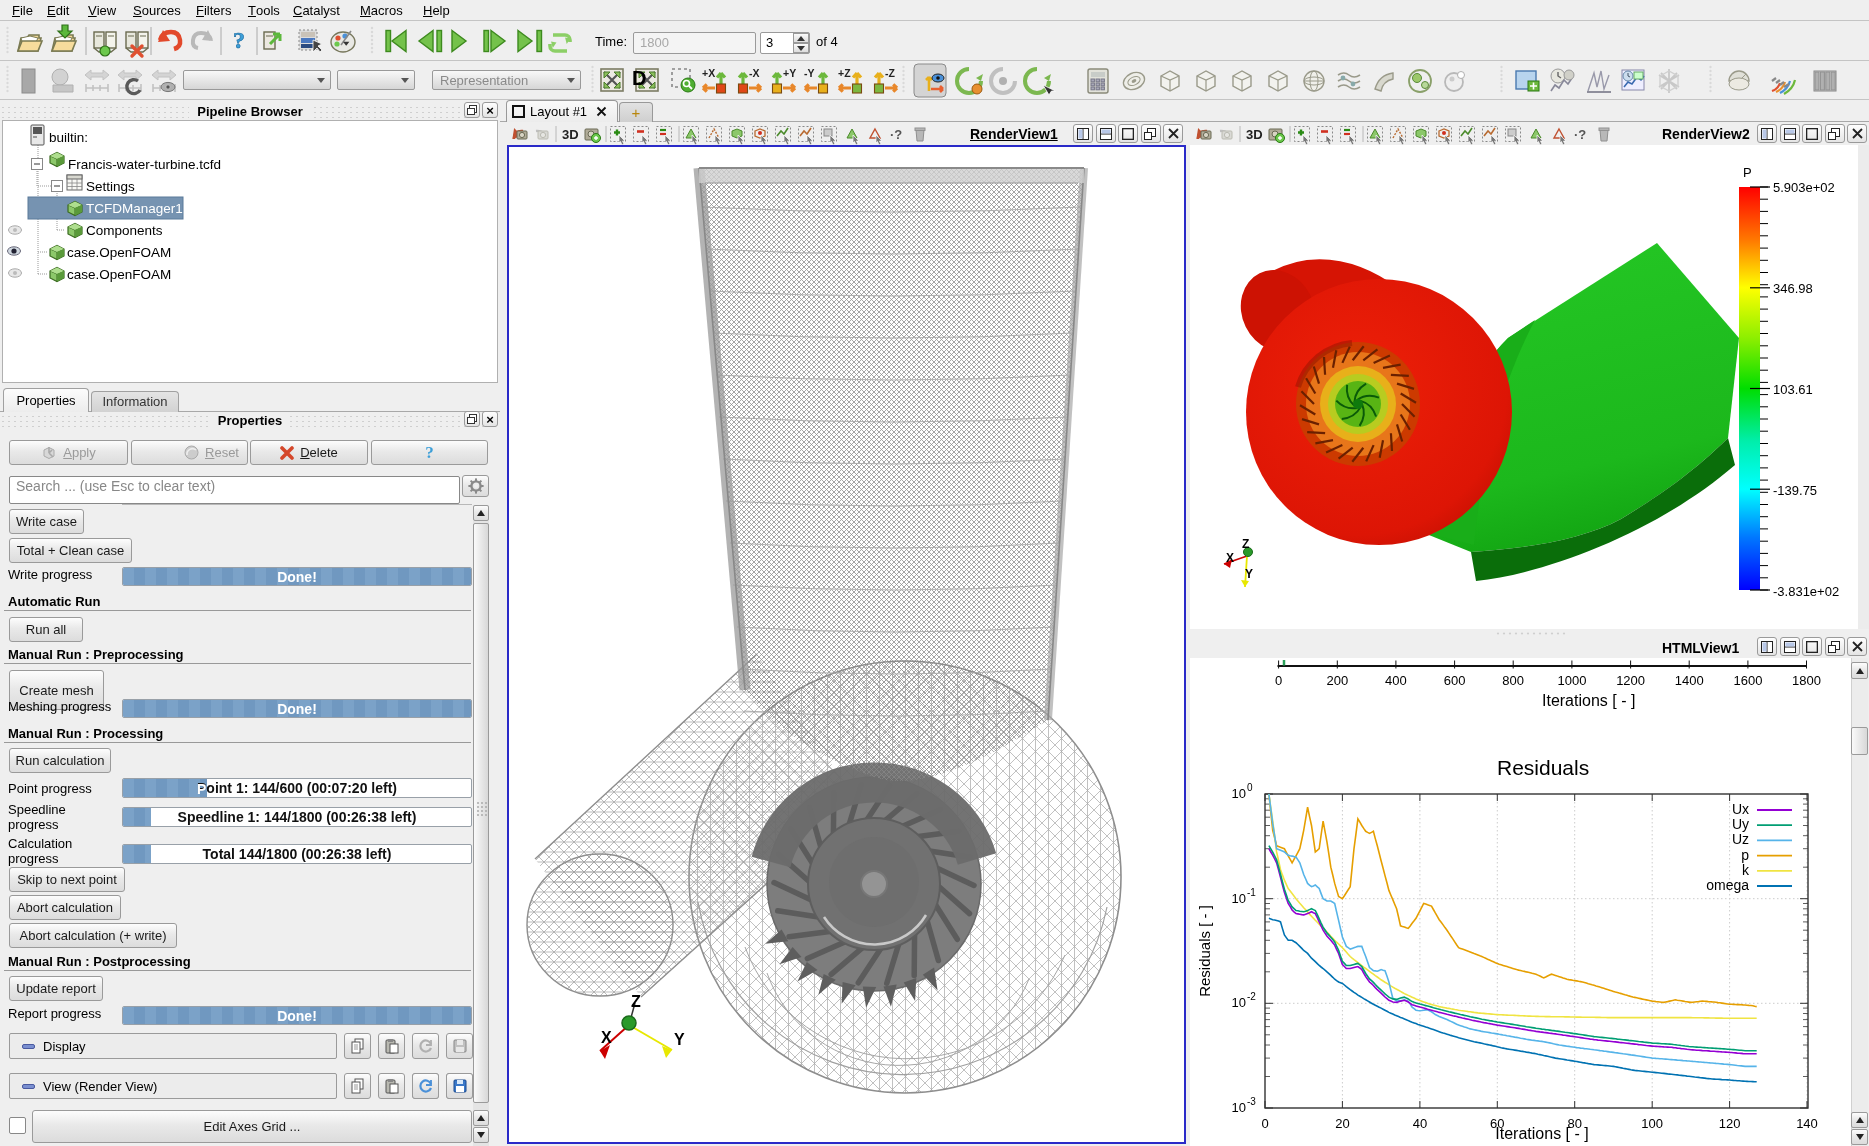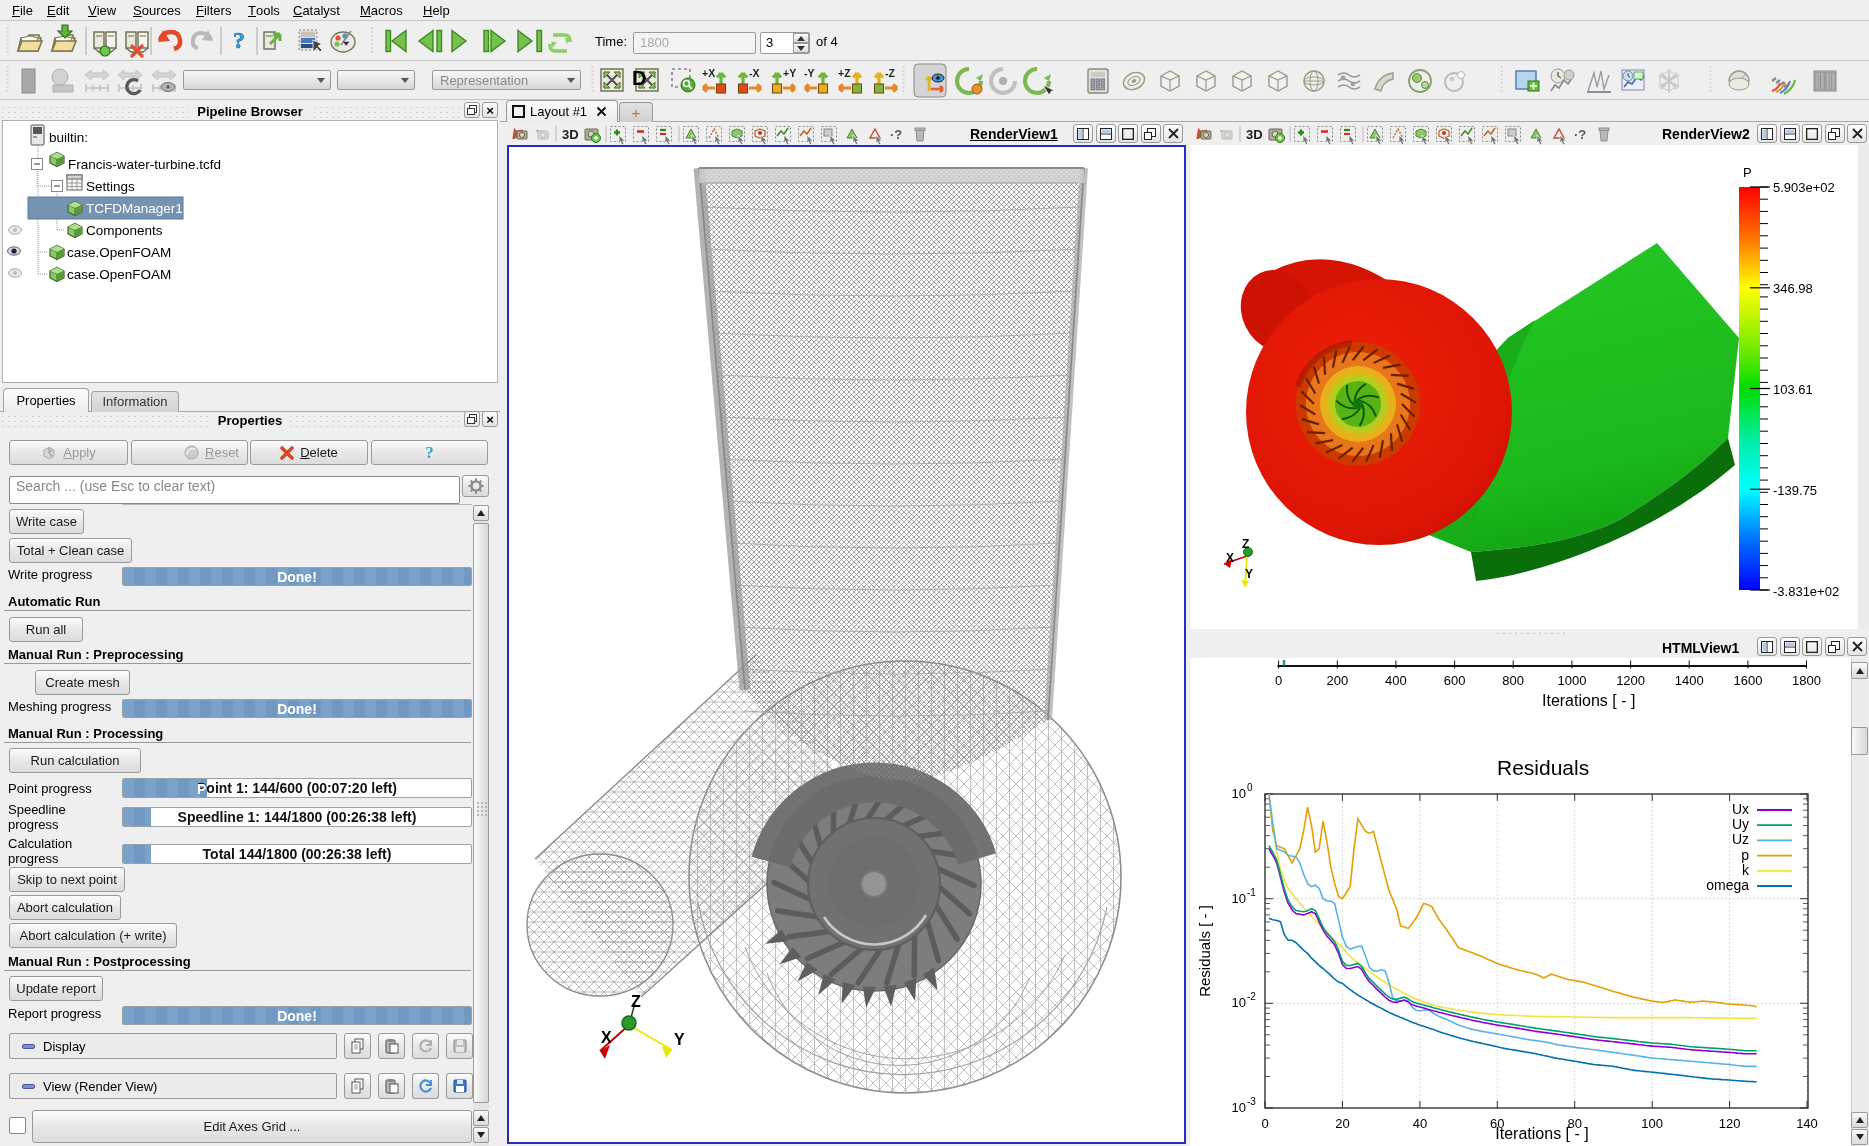--- a/index.html
+++ b/index.html
@@ -549,29 +549,29 @@
 <div class="lbl" style="left:8px;top:567px;">Write progress</div>
 <div class="pbar" style="left:122px;top:567px;width:350px;height:19px;">
     <div class="pfill" style="width:350px;"></div>
     <div class="ptxt" style="color:#fff;">Done!</div>
   </div>
 <div class="hdr" style="left:8px;top:594px;">Automatic Run</div>
 <div class="abs" style="left:4px;top:610px;width:467px;border-top:1px solid #999;"></div>
 <div class="btn" style="left:9px;top:617px;width:74px;height:25px;font-size:13px;">Run all</div>
 <div class="hdr" style="left:8px;top:647px;">Manual Run : Preprocessing</div>
 <div class="abs" style="left:4px;top:663px;width:467px;border-top:1px solid #999;"></div>
-<div class="btn" style="left:9px;top:670px;width:95px;height:25px;font-size:13px;margin-left:26px;">Create mesh</div>
+<div class="btn" style="left:9px;top:670px;width:95px;height:40px;font-size:13px;">Create mesh</div>
 <div class="lbl" style="left:8px;top:699px;">Meshing progress</div>
 <div class="pbar" style="left:122px;top:699px;width:350px;height:19px;">
     <div class="pfill" style="width:350px;"></div>
     <div class="ptxt" style="color:#fff;">Done!</div>
   </div>
 <div class="hdr" style="left:8px;top:726px;">Manual Run : Processing</div>
 <div class="abs" style="left:4px;top:742px;width:467px;border-top:1px solid #999;"></div>
-<div class="btn" style="left:9px;top:748px;width:132px;height:25px;font-size:13px;">Run calculation</div>
+<div class="btn" style="left:9px;top:748px;width:102px;height:25px;font-size:13px;">Run calculation</div>
 <div class="lbl" style="left:8px;top:781px;">Point progress</div>
 <div class="pbar" style="left:122px;top:778px;width:350px;height:20px;">
     <div class="pfill" style="width:84px;"></div>
     <div class="ptxt">Point 1: 144/600 (00:07:20 left)</div>
     <div class="abs" style="left:0;top:0;width:84px;height:20px;overflow:hidden;">
       <div class="ptxt" style="width:348px;color:#fff;">Point 1: 144/600 (00:07:20 left)</div>
     </div>
   </div>
 <div class="lbl" style="left:8px;top:802px;">Speedline<br>progress</div>
 <div class="pbar" style="left:122px;top:807px;width:350px;height:20px;">

